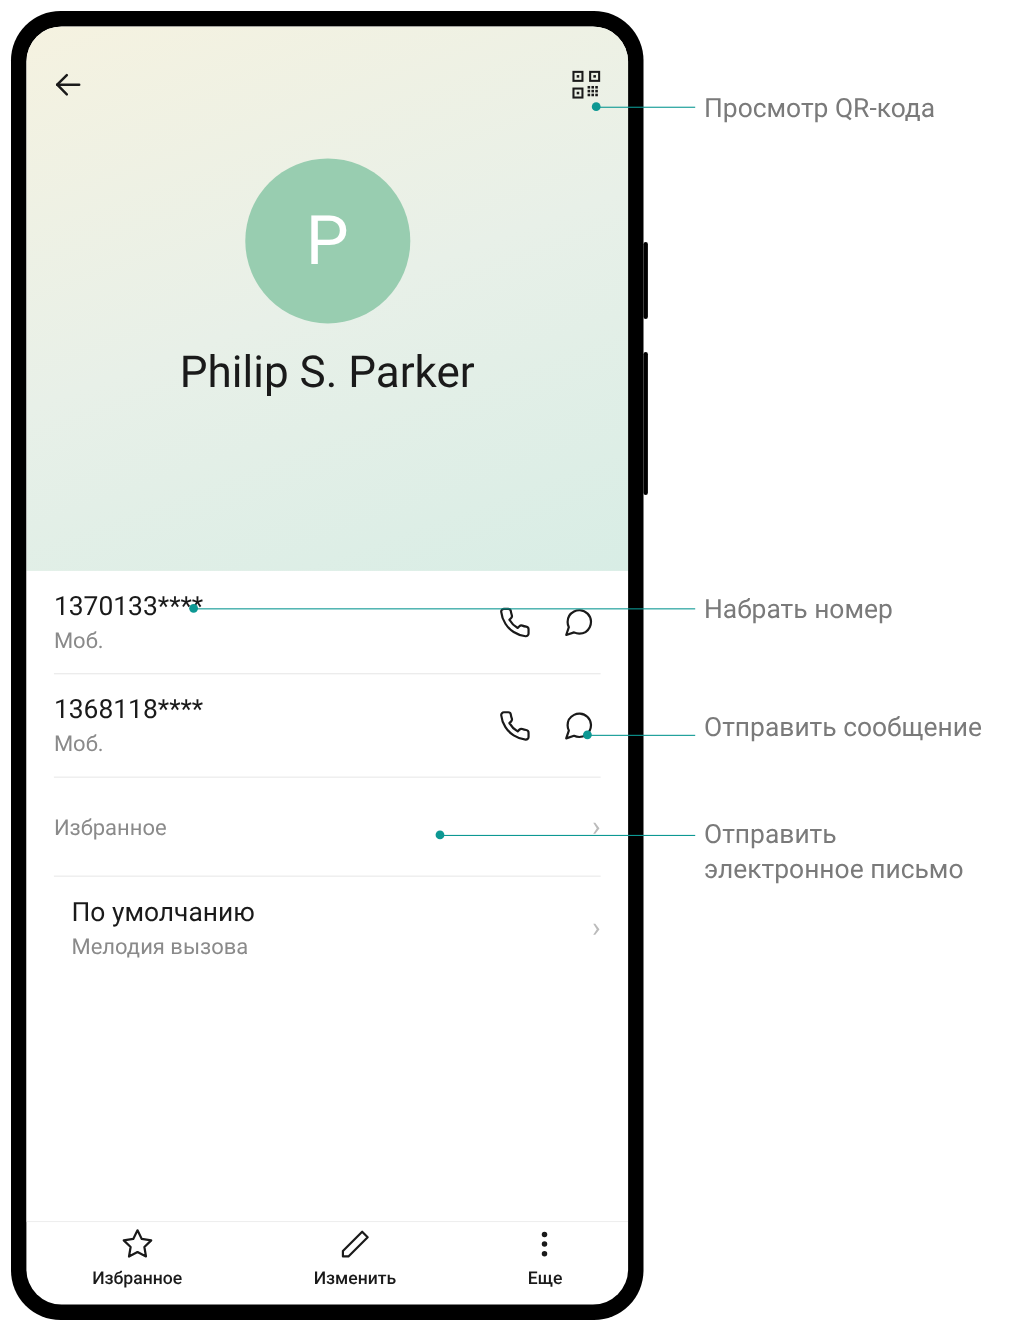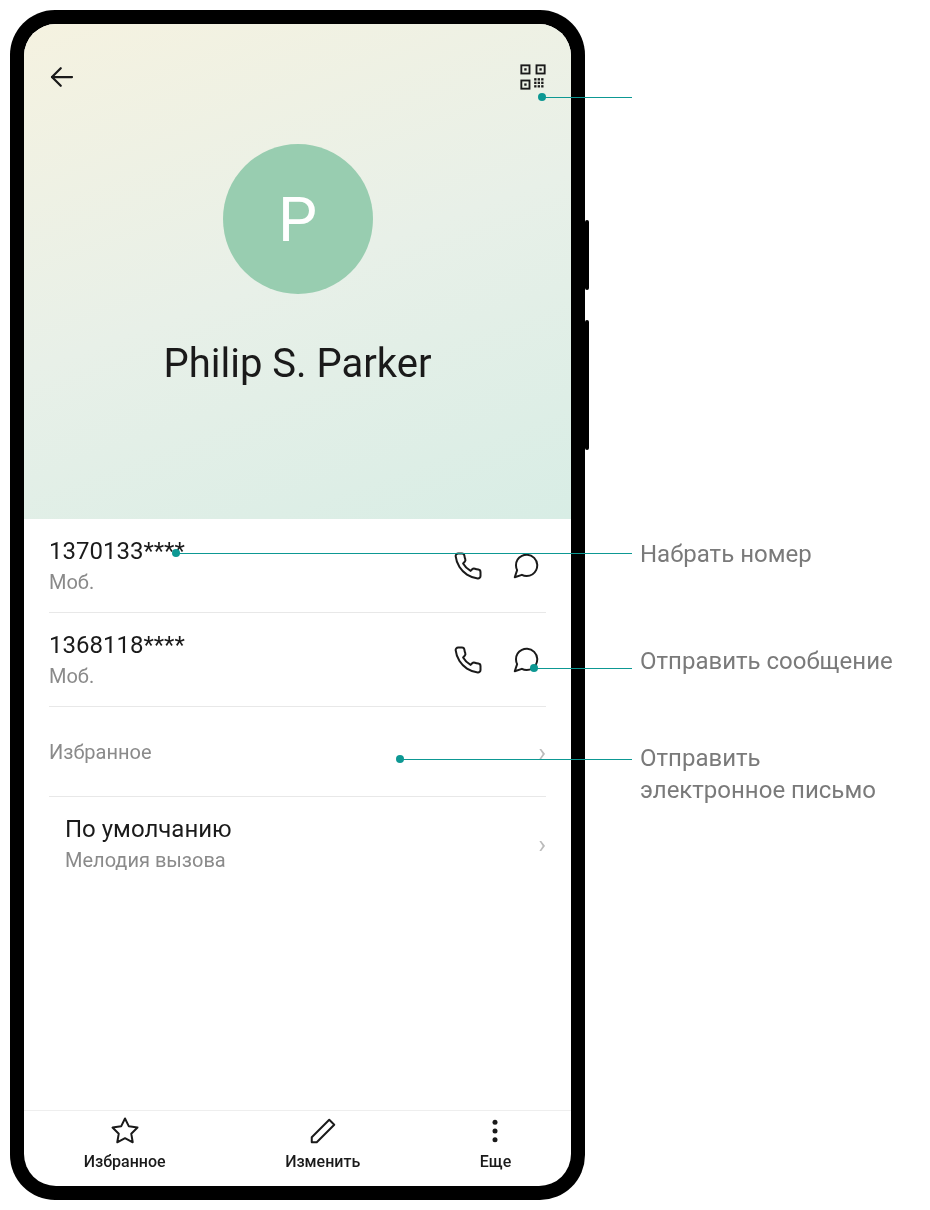--- a/index.html
+++ b/index.html
@@ -84,21 +84,21 @@
       display: flex;
       align-items: center;
       justify-content: center;
     }
     .avatar-letter {
       color: #fff;
       font-size: 62px;
       font-weight: 400;
     }
     .contact-name {
-      margin-top: 46px;
+      margin-top: 21px;
       font-size: 40px;
       color: #1a1a1a;
       font-weight: 400;
     }
     .details {
       flex: 1;
       background: #fff;
       padding: 0 25px;
     }
     .row {
@@ -310,20 +310,21 @@
       </div>
     </div>
 
   </div>
 </div>
 
 <div class="annotations">
 
   <div class="ann-dot" style="left:538px; top:93px;"></div>
   <div class="ann-line" style="left:542px; top:97px; width:90px;"></div>
+  <div class="ann-label" style="left:640px; top:82px;">Просмотр QR-кода</div>
 
   <div class="ann-dot" style="left:172px; top:549px;"></div>
   <div class="ann-line" style="left:176px; top:553px; width:456px;"></div>
   <div class="ann-label" style="left:640px; top:538px;">Набрать номер</div>
 
   <div class="ann-dot" style="left:530px; top:664px;"></div>
   <div class="ann-line" style="left:534px; top:668px; width:98px;"></div>
   <div class="ann-label" style="left:640px; top:645px;">Отправить сообщение</div>
 
   <div class="ann-dot" style="left:396px; top:755px;"></div>

